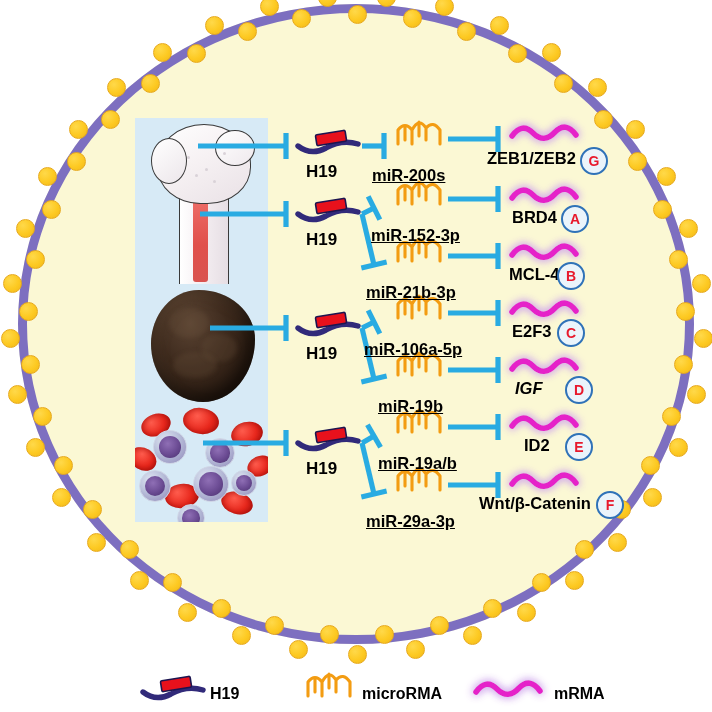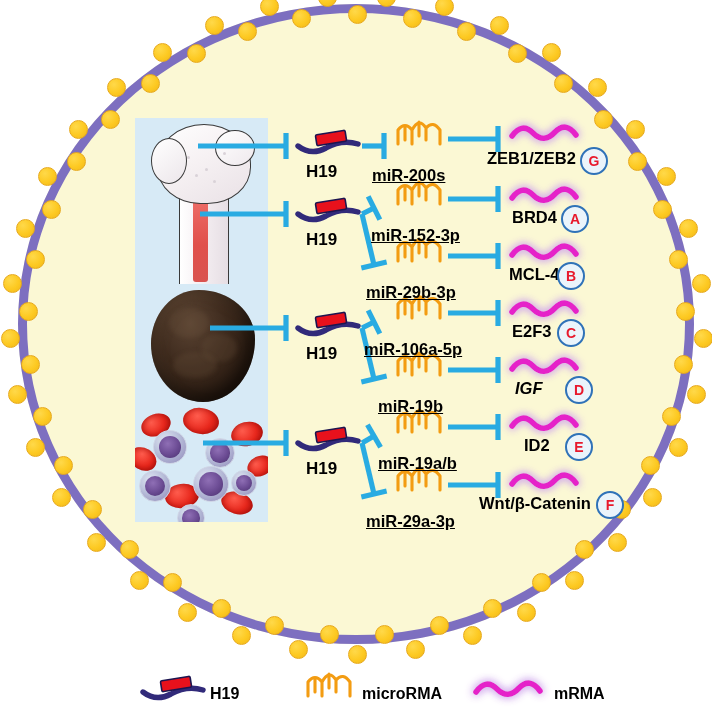--- a/index.html
+++ b/index.html
@@ -287,21 +287,21 @@
       <div class="lbl h19-lbl" style="left: 306px; top: 162px;">H19</div>
       <div class="lbl h19-lbl" style="left: 306px; top: 230px;">H19</div>
       <div class="lbl h19-lbl" style="left: 306px; top: 344px;">H19</div>
       <div class="lbl h19-lbl" style="left: 306px; top: 459px;">H19</div>
       <div class="lbl mir-lbl" style="left: 372px; top: 166px;">miR-200s</div>
       <div class="lbl tgt-lbl" style="left: 487px; top: 149px;">ZEB1/ZEB2</div>
       <div class="badge" style="left: 580px; top: 147px;">G</div>
       <div class="lbl mir-lbl" style="left: 371px; top: 226px;">miR-152-3p</div>
       <div class="lbl tgt-lbl" style="left: 512px; top: 208px; text-align: right;">BRD4</div>
       <div class="badge" style="left: 561px; top: 205px;">A</div>
-      <div class="lbl mir-lbl" style="left: 366px; top: 283px;">miR-29b-3p</div>
+      <div class="lbl mir-lbl" style="left: 366px; top: 283px;">miR-21b-3p</div>
       <div class="lbl tgt-lbl" style="left: 509px; top: 265px;">MCL-4</div>
       <div class="badge" style="left: 557px; top: 262px;">B</div>
       <div class="lbl mir-lbl" style="left: 364px; top: 340px;">miR-106a-5p</div>
       <div class="lbl tgt-lbl" style="left: 512px; top: 322px;">E2F3</div>
       <div class="badge" style="left: 557px; top: 319px;">C</div>
       <div class="lbl mir-lbl" style="left: 378px; top: 397px;">miR-19b</div>
       <div class="lbl tgt-lbl" style="left: 515px; top: 379px; font-style: italic;">IGF</div>
       <div class="badge" style="left: 565px; top: 376px;">D</div>
       <div class="lbl mir-lbl" style="left: 378px; top: 454px;">miR-19a/b</div>
       <div class="lbl tgt-lbl" style="left: 524px; top: 436px;">ID2</div>

